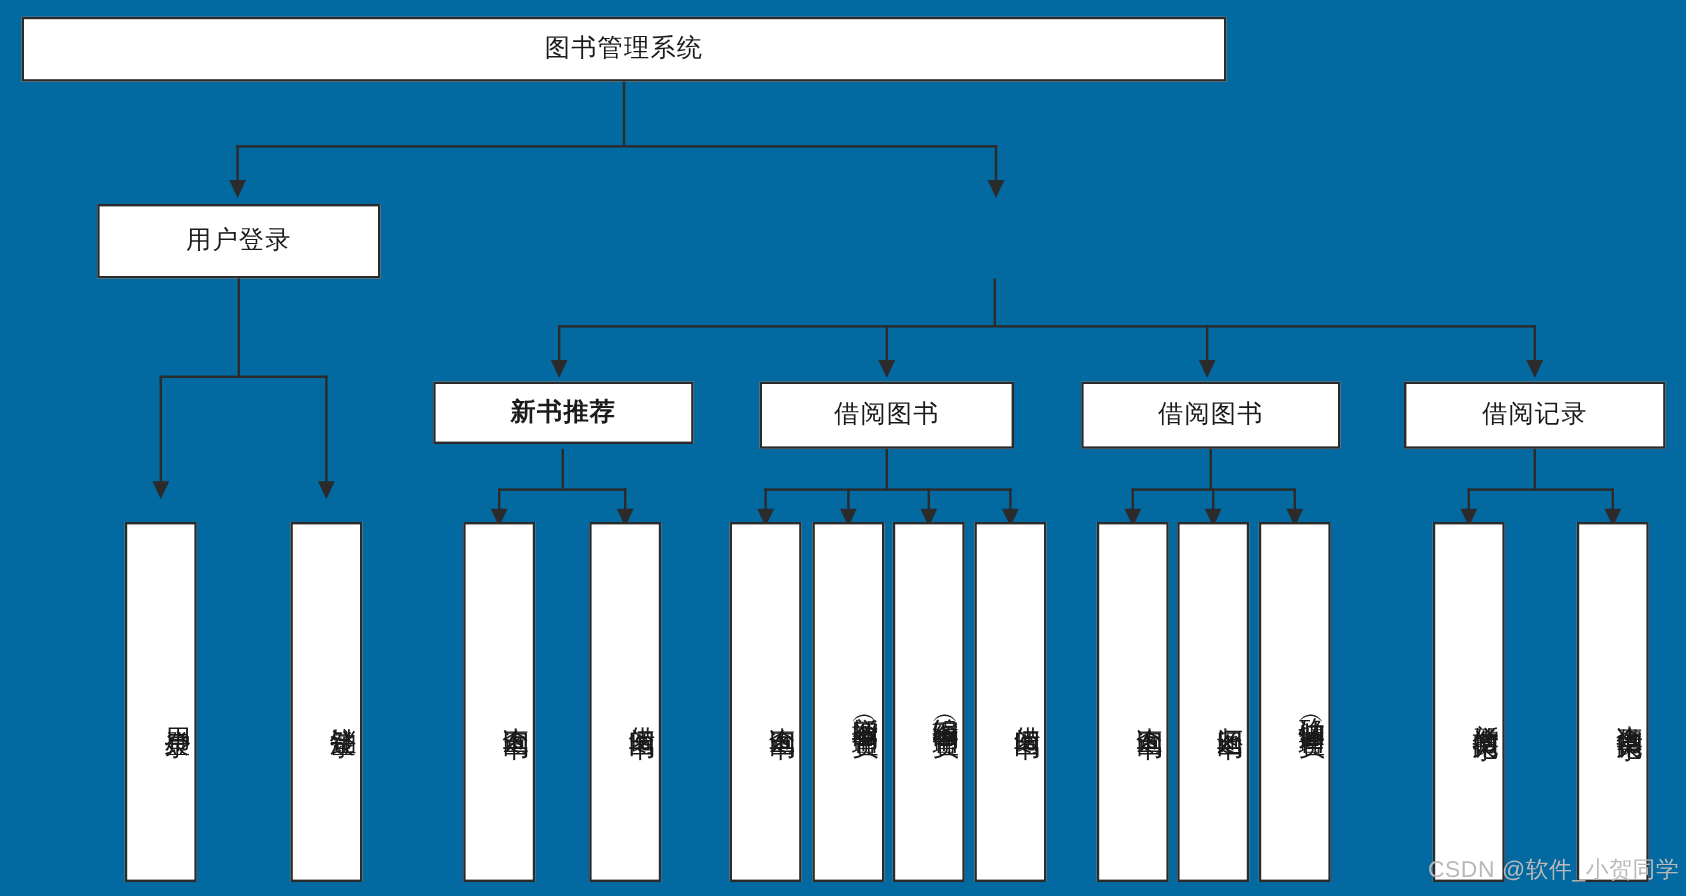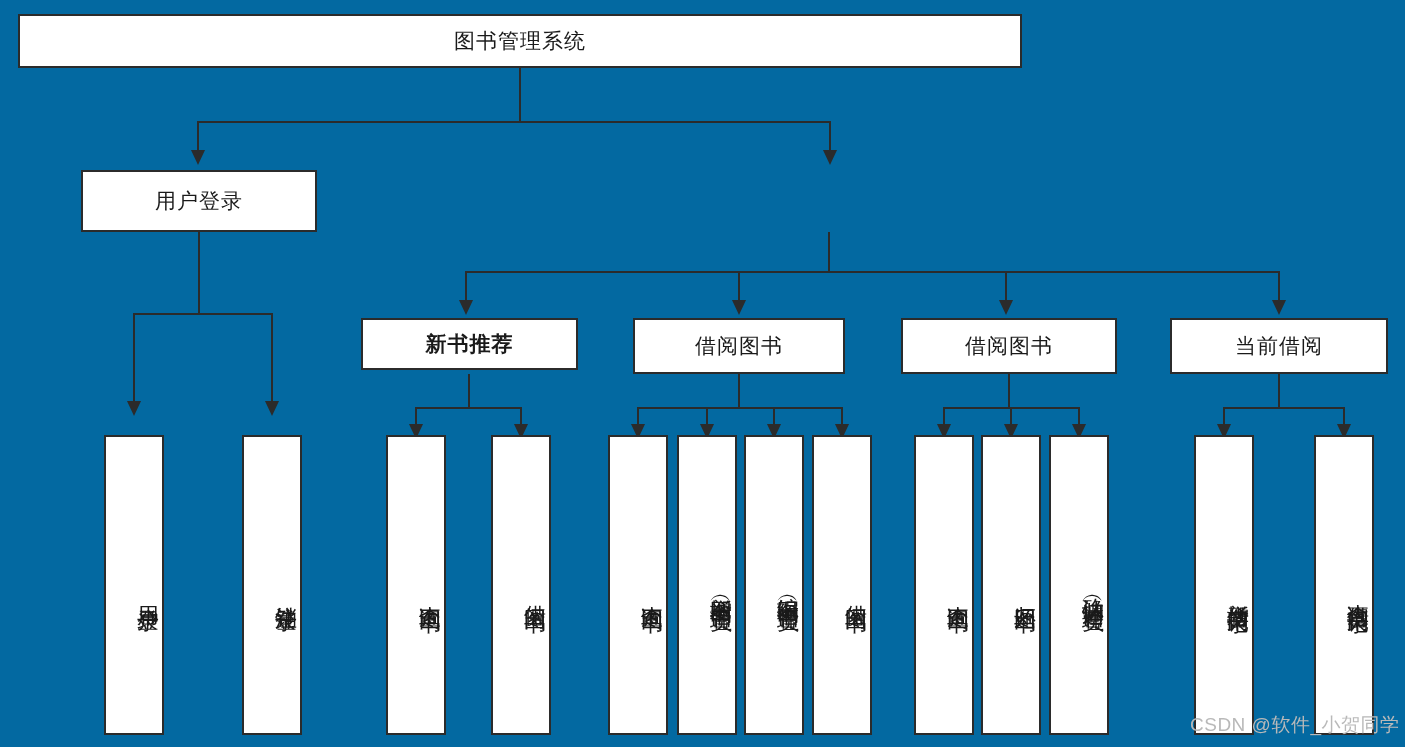--- a/index.html
+++ b/index.html
@@ -112,21 +112,21 @@
   <div class="node node-h" style="left:361px; top:318px; width:217px; height:52px;font-weight:bold;">
     <span>新书推荐</span>
   </div>
   <div class="node node-h" style="left:633px; top:318px; width:212px; height:56px;">
     <span>借阅图书</span>
   </div>
   <div class="node node-h" style="left:901px; top:318px; width:216px; height:56px;">
     <span>借阅图书</span>
   </div>
   <div class="node node-h" style="left:1170px; top:318px; width:218px; height:56px;">
-    <span>当前借阅</span>
+    <span>借阅记录</span>
   </div>
 
   <div class="edge edge-v" style="left:468px; top:374px; width:2px; height:34px;"></div>
   <div class="edge edge-h" style="left:415px; top:407px; width:107px; height:2px;"></div>
   <div class="edge edge-v" style="left:415px; top:407px; width:2px; height:20px;"></div>
   <div class="arrow" style="left:409px; top:424px;"></div>
   <div class="edge edge-v" style="left:520px; top:407px; width:2px; height:20px;"></div>
   <div class="arrow" style="left:514px; top:424px;"></div>
 
   <div class="edge edge-v" style="left:738px; top:374px; width:2px; height:34px;"></div>

